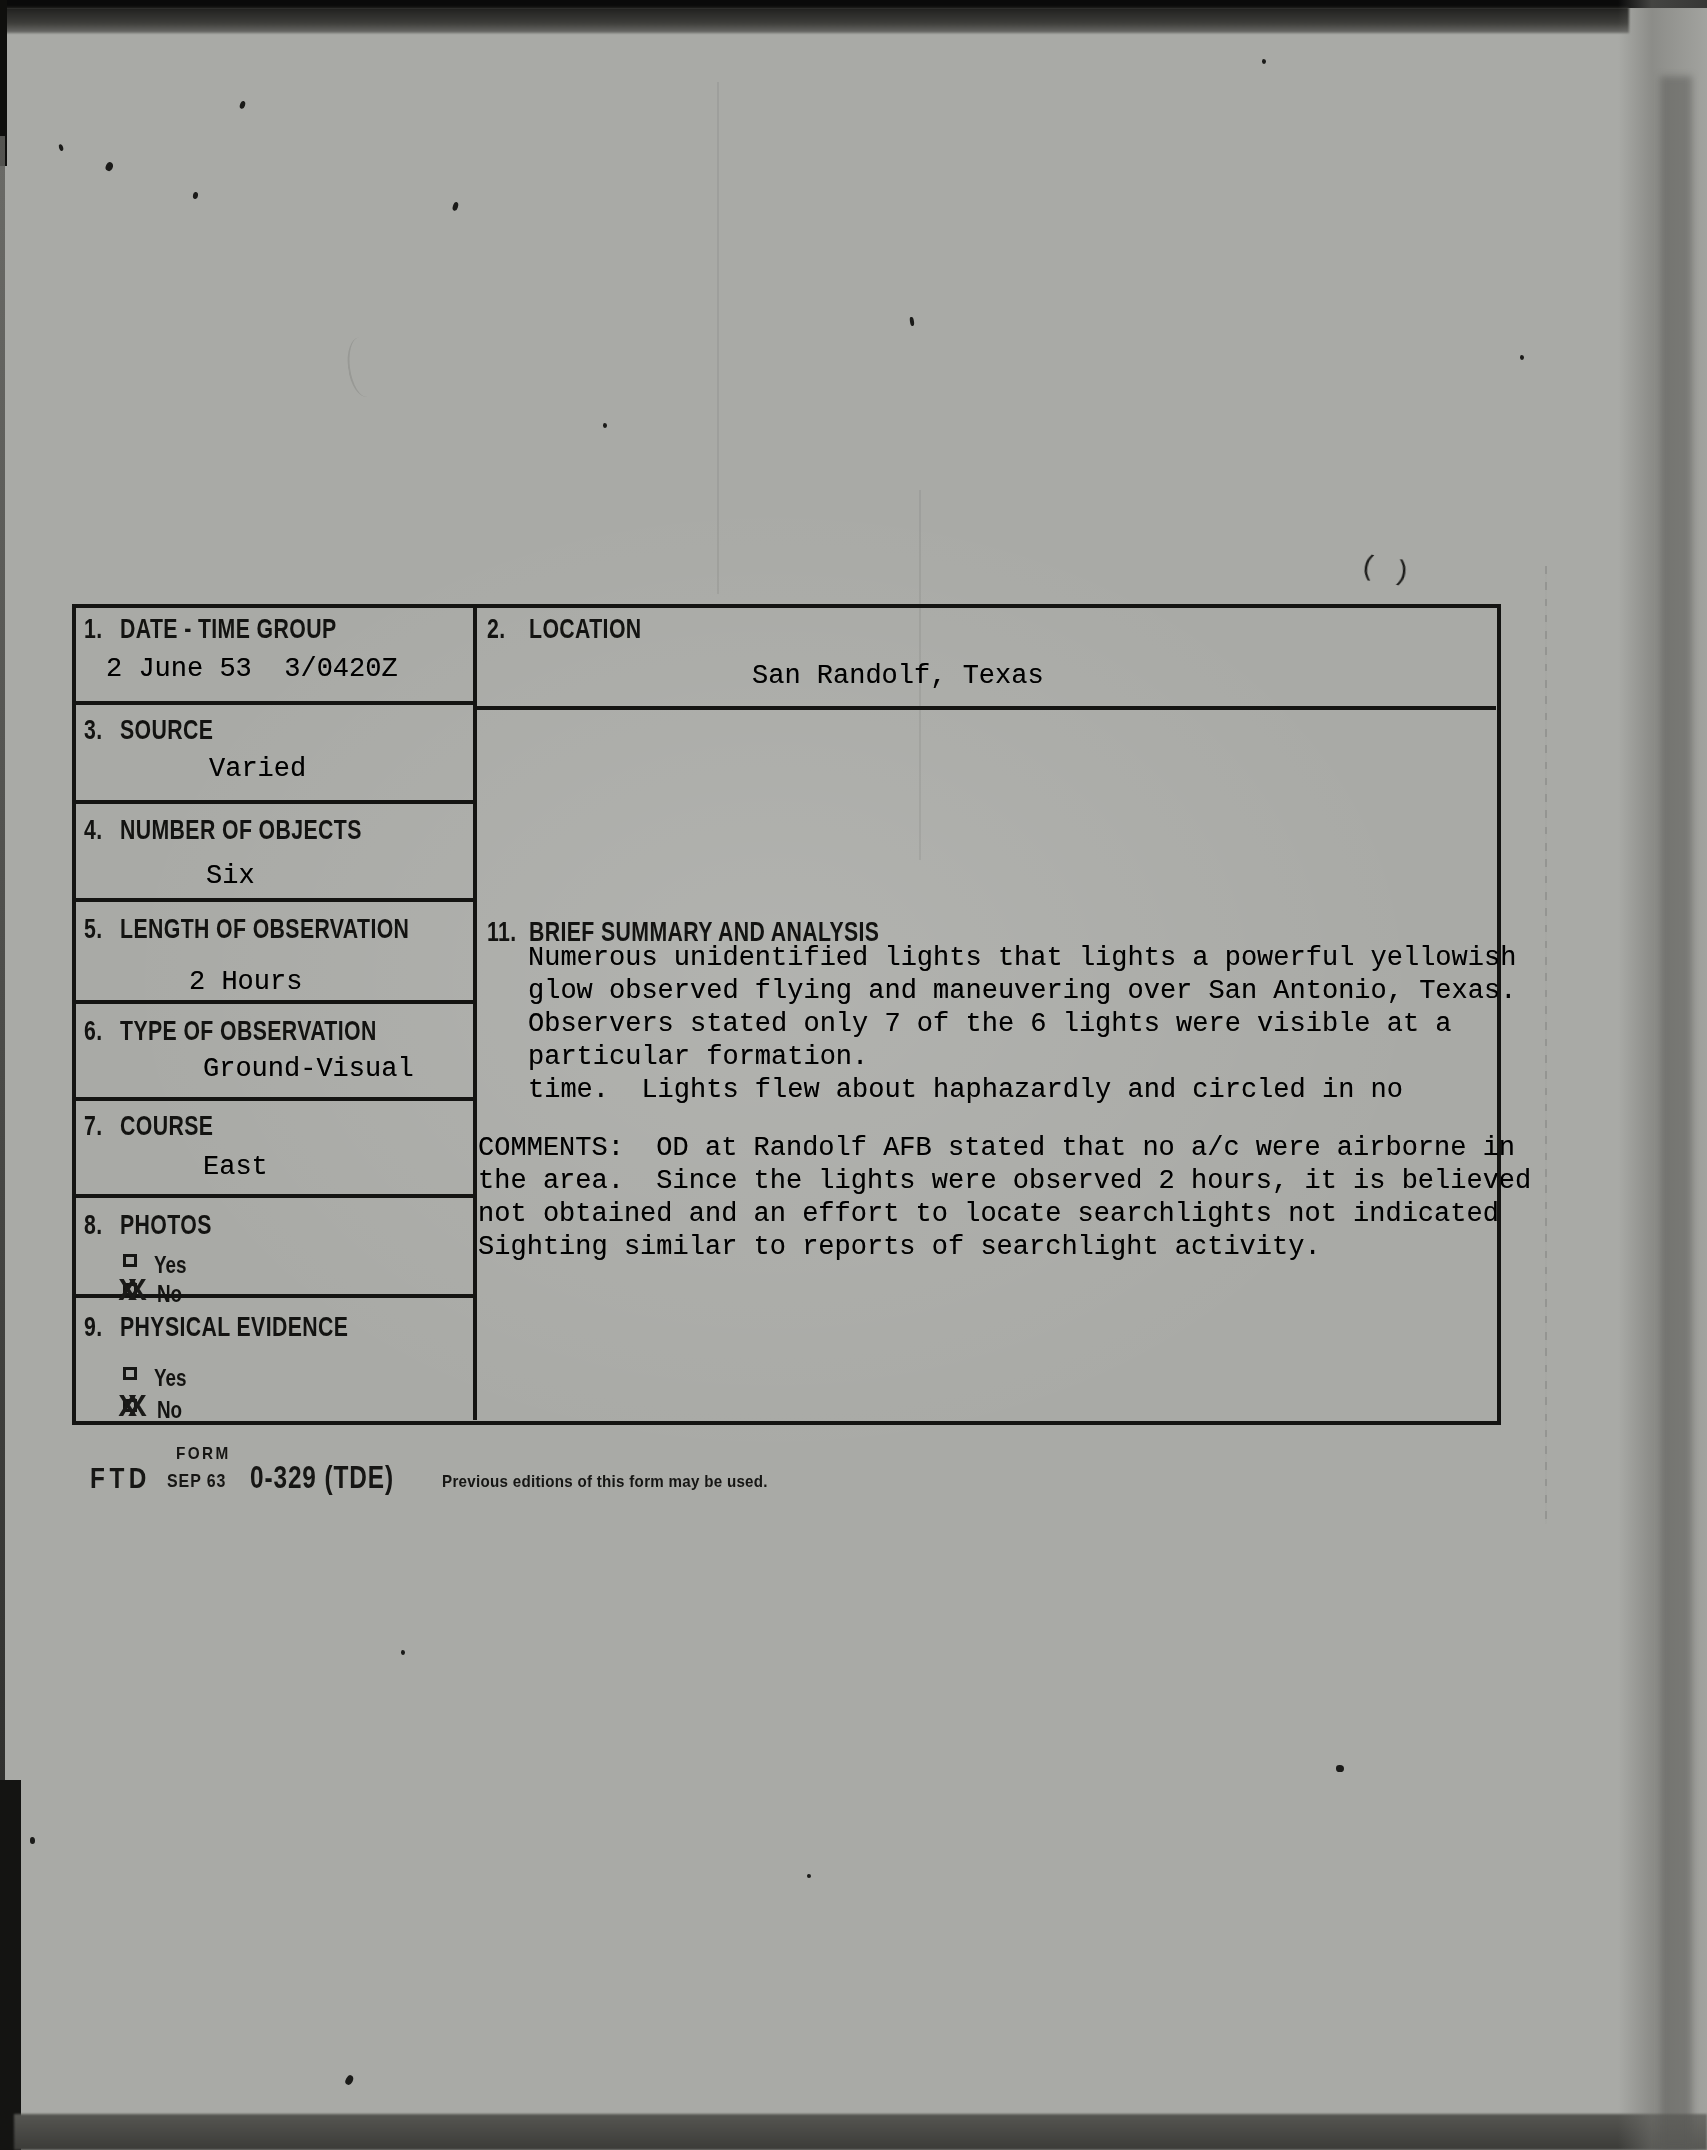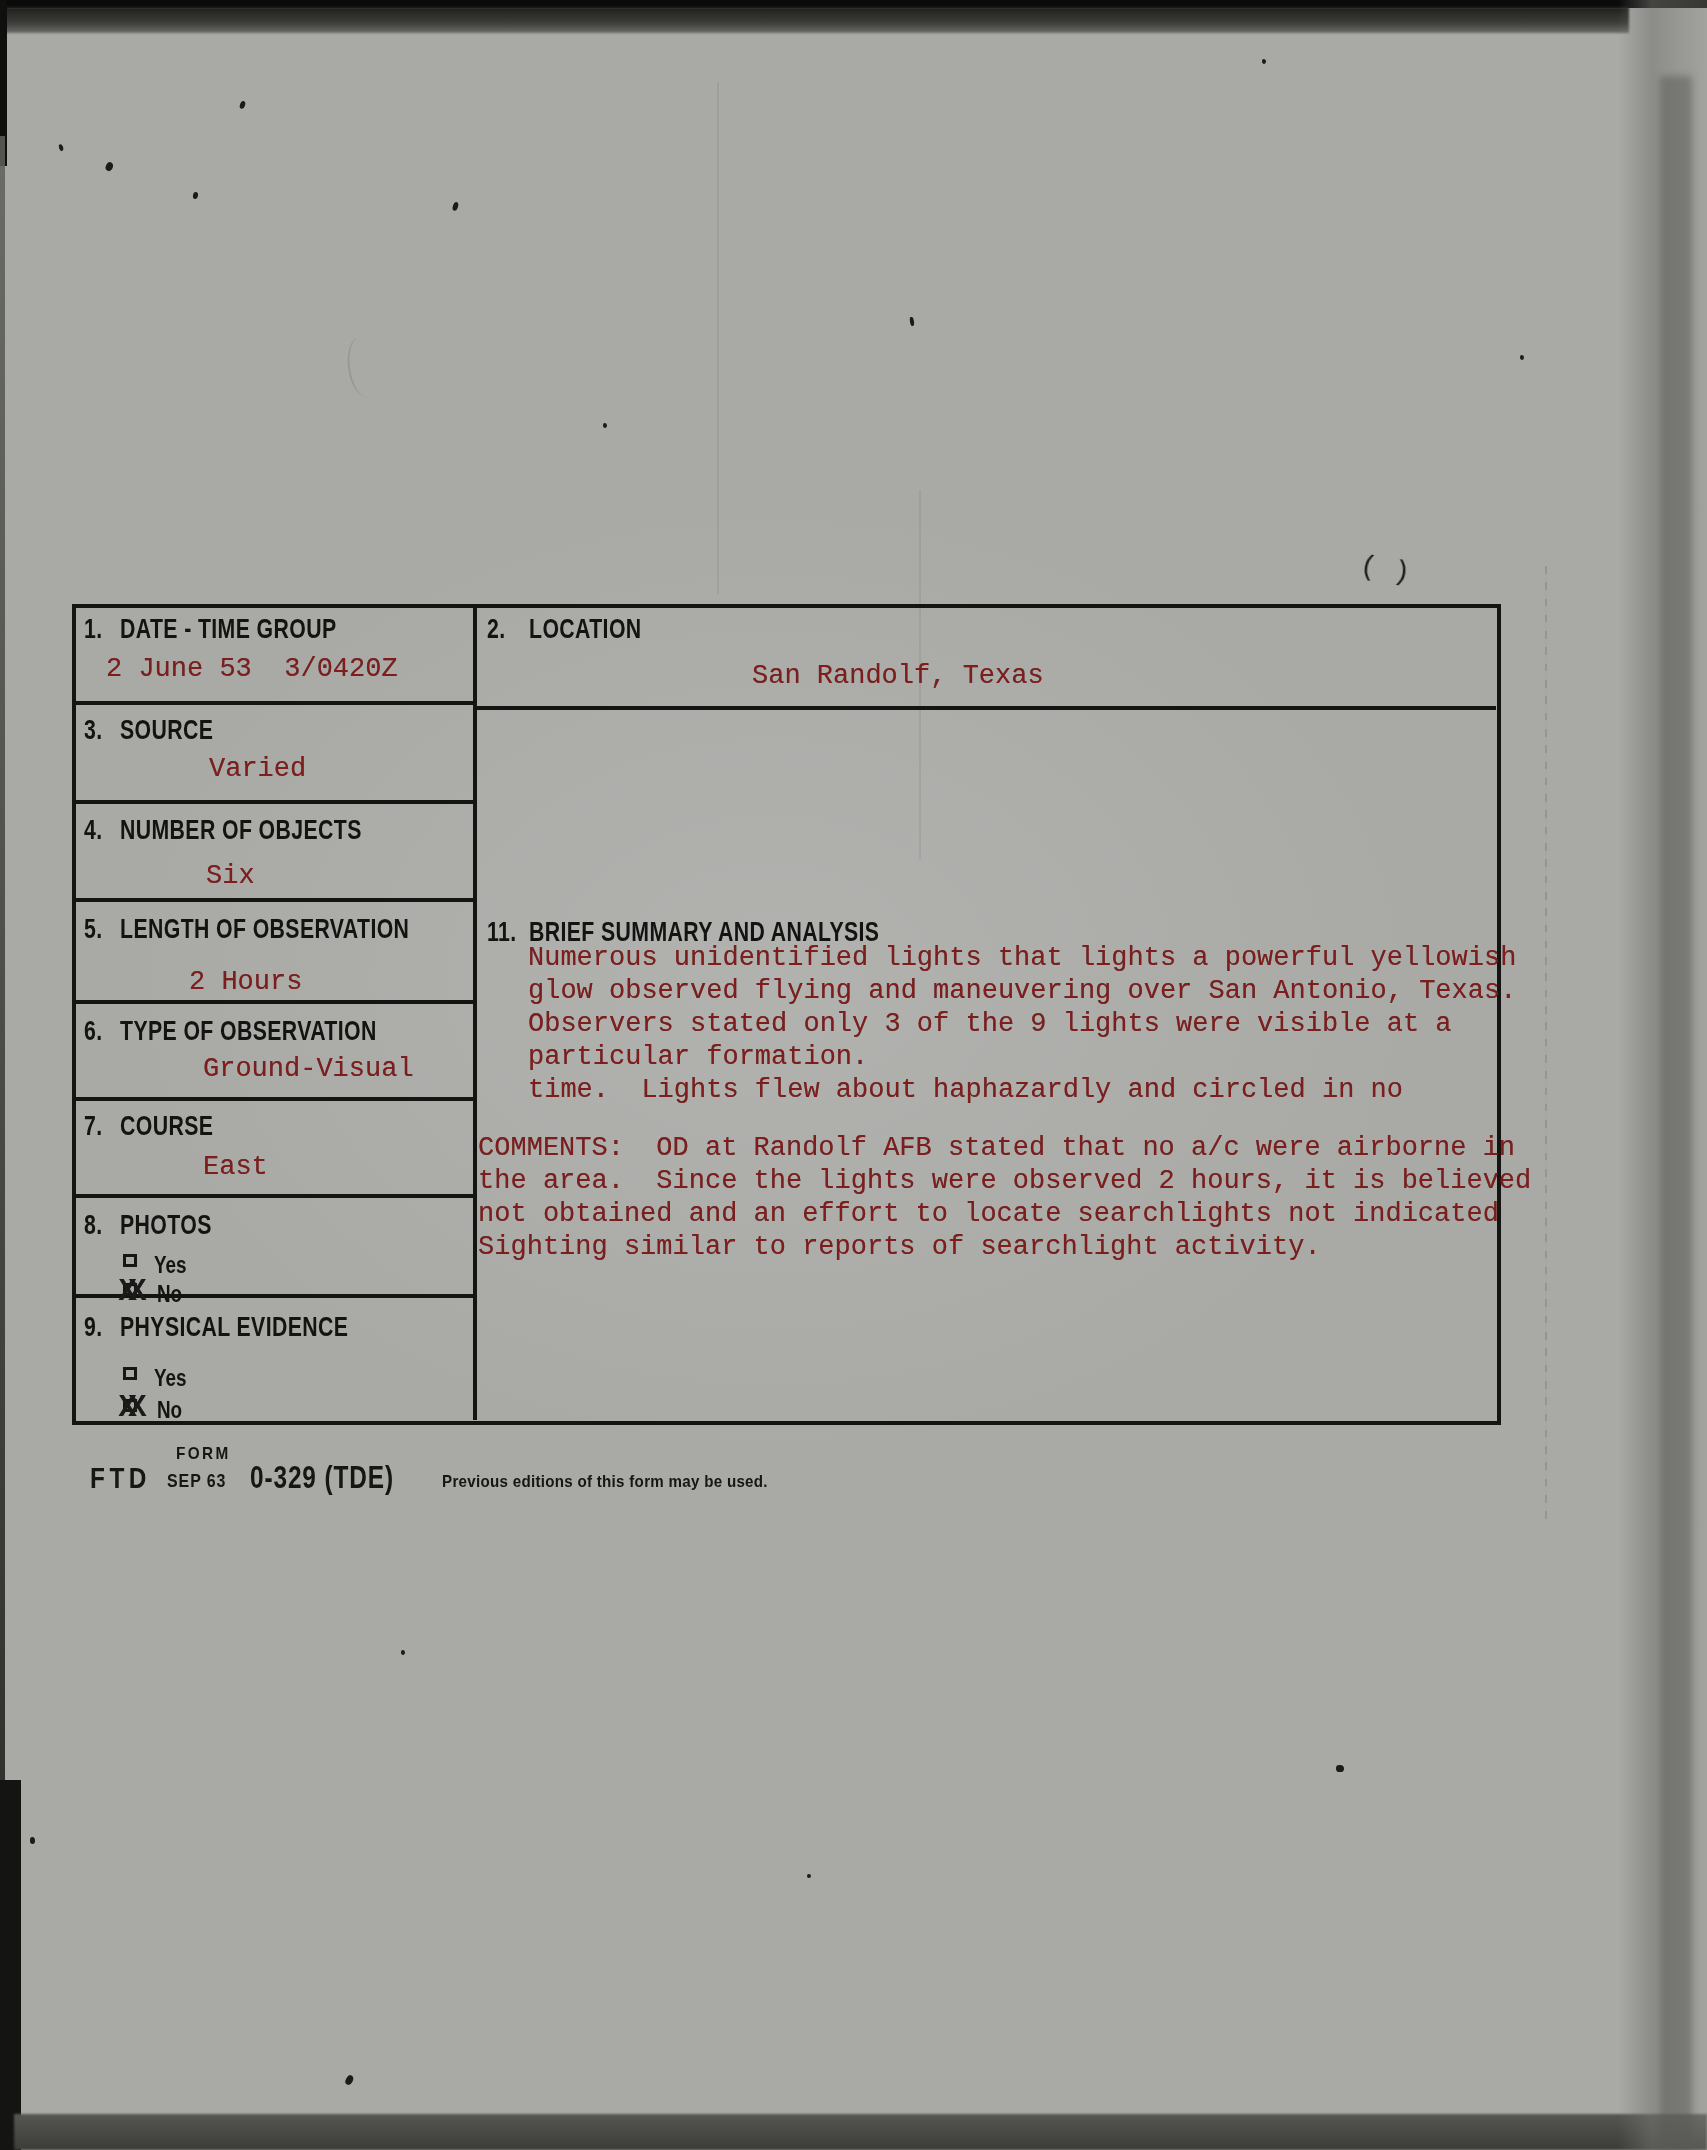--- a/index.html
+++ b/index.html
@@ -45,21 +45,21 @@
     position:absolute;font-weight:700;font-size:28px;color:#131311;
     transform:scaleX(.76);transform-origin:0 0;letter-spacing:0.5px;white-space:pre;
     filter:blur(0.2px);
   }
   .fnum{left:7.6px;}
   .flabel{left:44px;}
   .rcell .fnum{left:9.8px;}
   .rcell .flabel{left:52px;}
   .tw{
     position:absolute;font-family:"Liberation Mono","DejaVu Sans Mono",monospace;
-    font-size:27px;color:#7f1d1d;white-space:pre;letter-spacing:0;
+    font-size:27px;color:#000000;white-space:pre;letter-spacing:0;
     filter:blur(0.2px);text-shadow:0 0 0.5px rgba(44,44,42,.55);
   }
   .tw-faded{color:rgba(52,52,50,.5);filter:blur(0.6px);text-shadow:none;letter-spacing:1.1px;}
   .tw-line{position:relative;height:33px;}
   .para{position:absolute;}
   
   .opt{position:absolute;height:28px;}
   .cbox{
     position:absolute;left:0;top:2.2px;width:14px;height:13px;
     border:3.3px solid #161614;box-sizing:border-box;background:transparent;
@@ -198,21 +198,21 @@
     <span class="tw" style="left:275px;top:53px">San Randolf, Texas</span>
   </div>
 
 
   <div class="cell rcell" style="top:301px;height:511px;border-bottom-width:0">
     <span class="fnum" style="top:6.5px">11.</span>
     <span class="flabel" style="top:6.5px">BRIEF SUMMARY AND ANALYSIS</span>
     <div class="para" style="left:51px;top:34px">
       <div class="tw tw-line" style="position:relative">Numerous unidentified lights that lights a powerful yellowish</div>
       <div class="tw tw-line" style="position:relative">glow observed flying and maneuvering over San Antonio, Texas.</div>
-      <div class="tw tw-line" style="position:relative">Observers stated only 3 of the 9 lights were visible at a</div>
+      <div class="tw tw-line" style="position:relative">Observers stated only 7 of the 6 lights were visible at a</div>
       <div class="tw tw-line" style="position:relative">particular formation.</div>
       <div class="tw tw-line" style="position:relative">time.  Lights flew about haphazardly and circled in no</div>
     </div>
     <div class="para" style="left:1.1px;top:224px">
       <div class="tw tw-line" style="position:relative">COMMENTS:  OD at Randolf AFB stated that no a/c were airborne in</div>
       <div class="tw tw-line" style="position:relative">the area.  Since the lights were observed 2 hours, it is believed</div>
       <div class="tw tw-line" style="position:relative">not obtained and an effort to locate searchlights not indicated</div>
       <div class="tw tw-line" style="position:relative">Sighting similar to reports of searchlight activity.</div>
     </div>
   </div>

